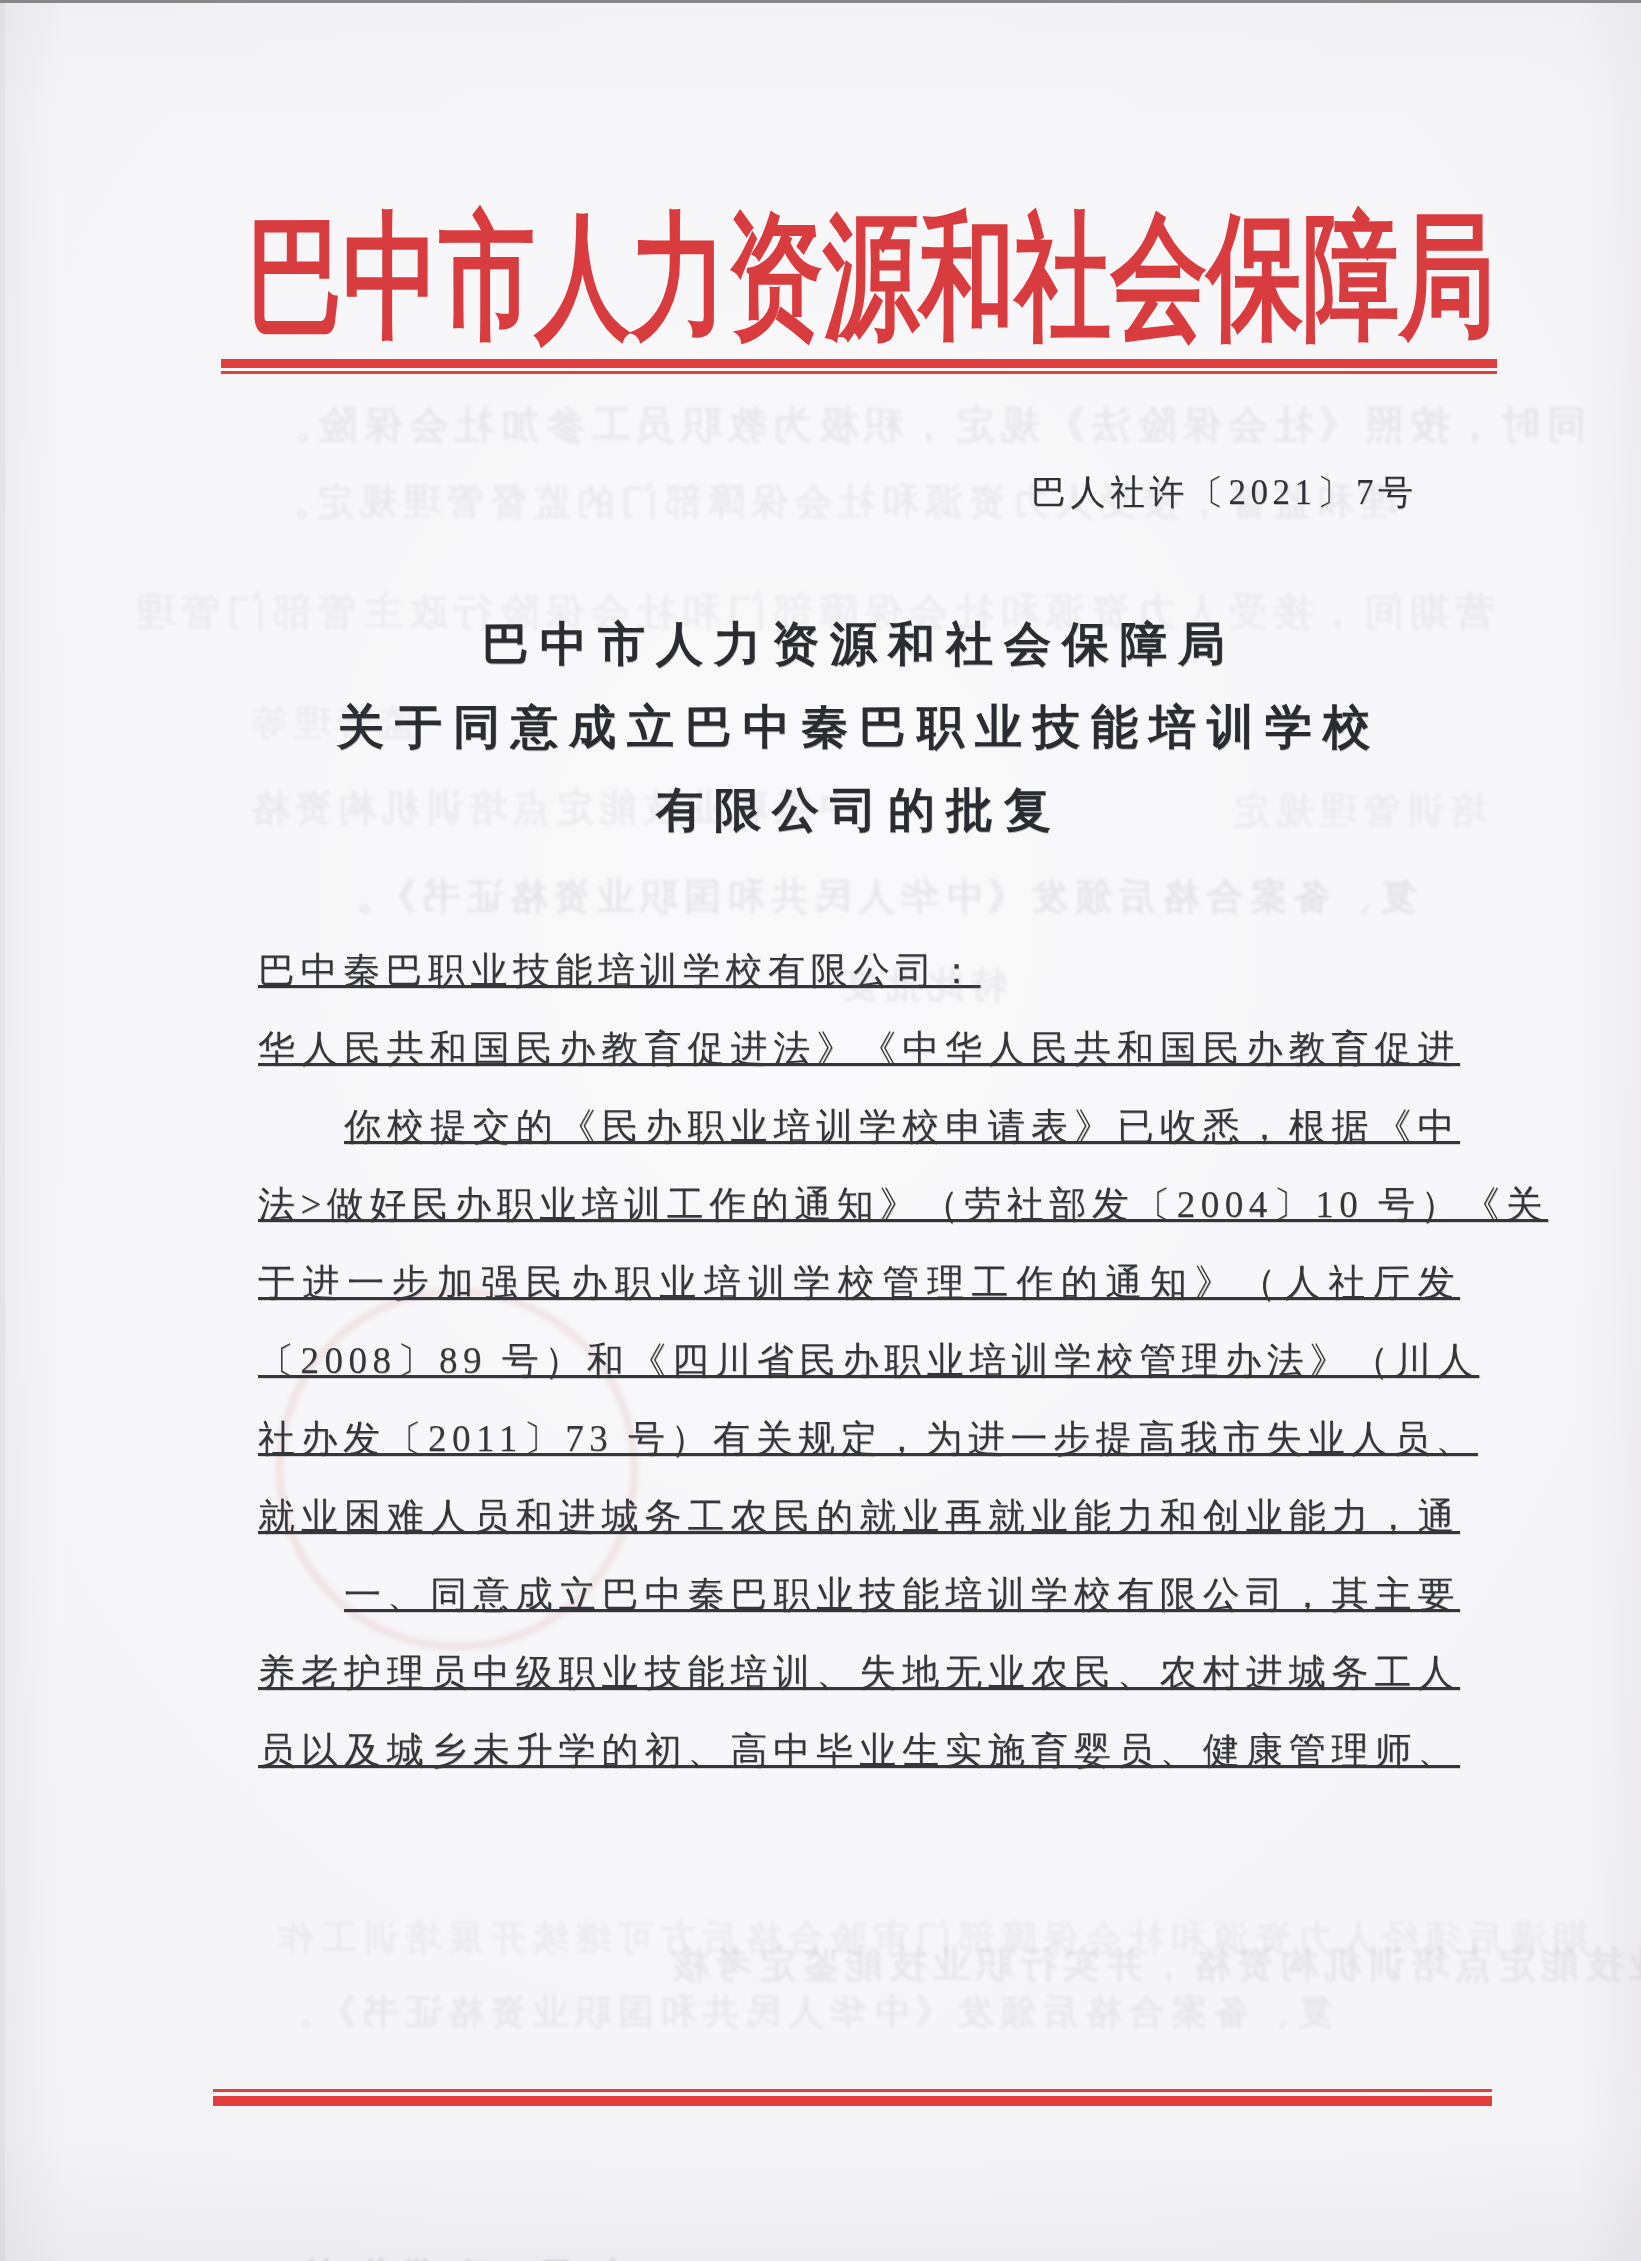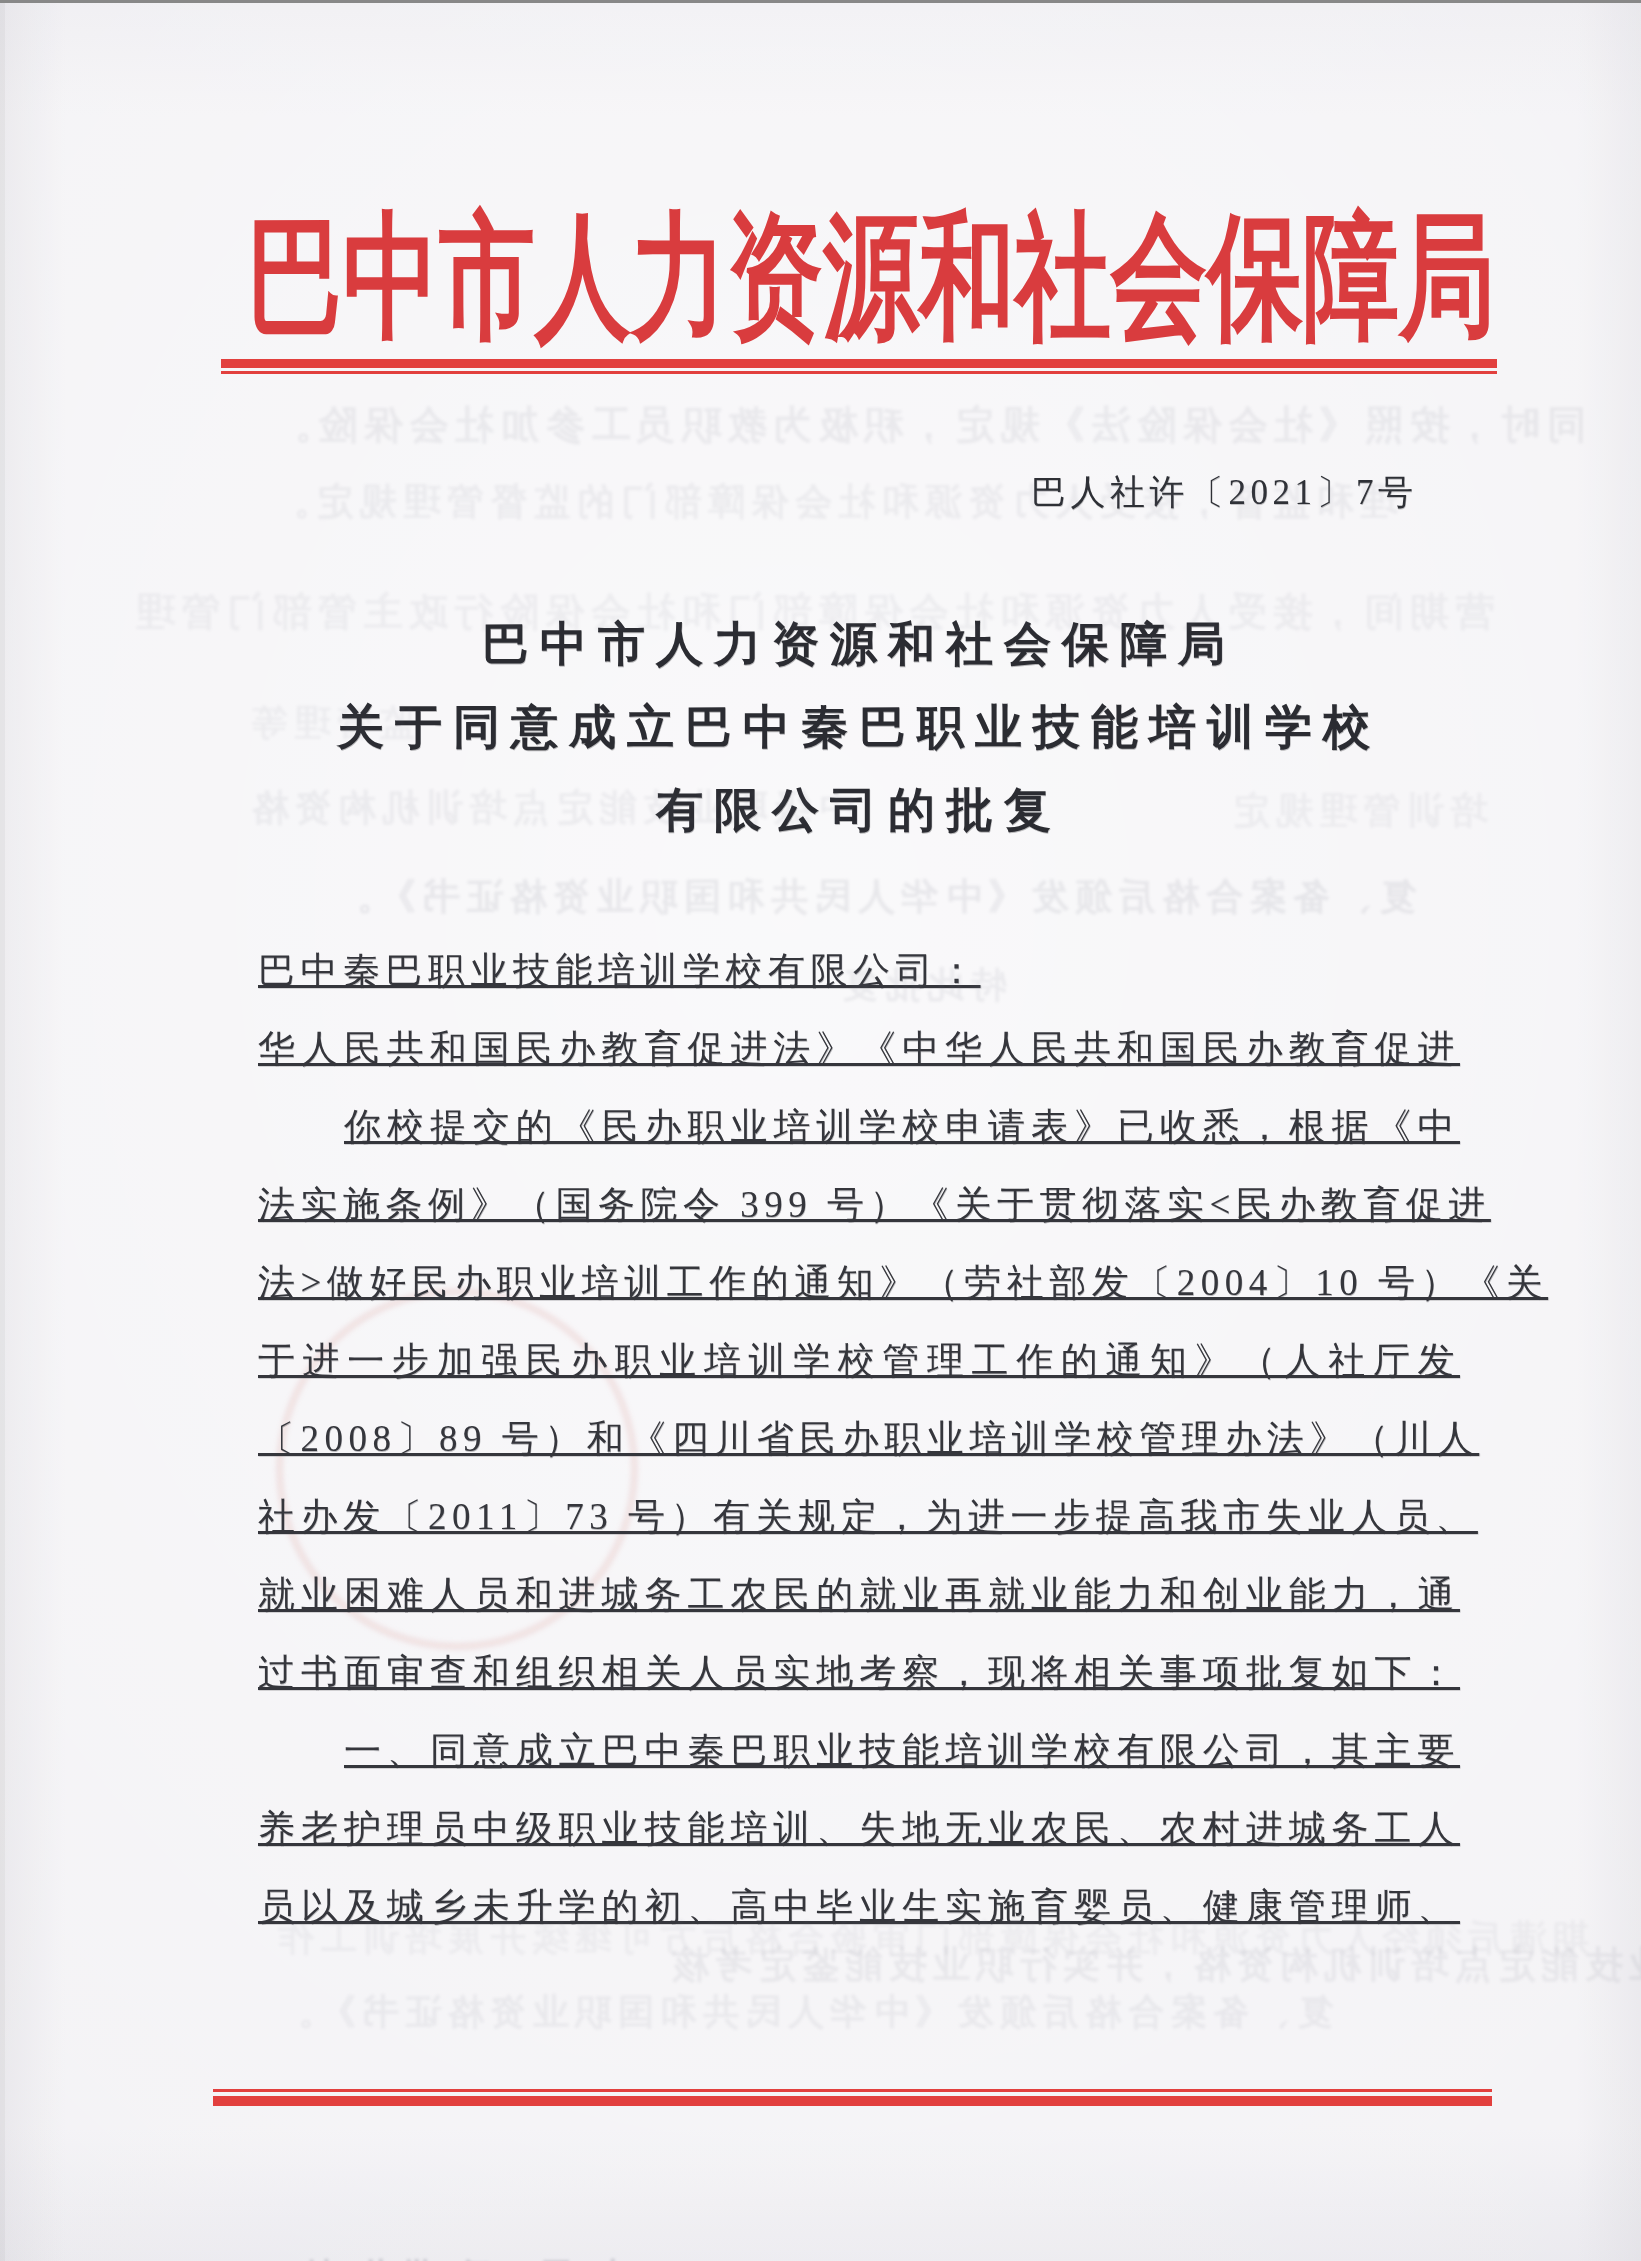--- a/index.html
+++ b/index.html
@@ -88,27 +88,25 @@
     <div class="title-line">关于同意成立巴中秦巴职业技能培训学校</div>
     <div class="title-line">有限公司的批复</div>
   </div>
 
   <div class="seal"></div>
 
   <div class="body">
     <div class="body-line nojust">巴中秦巴职业技能培训学校有限公司：</div>
     <div class="body-line">华人民共和国民办教育促进法》《中华人民共和国民办教育促进</div>
     <div class="body-line indent">你校提交的《民办职业培训学校申请表》已收悉，根据《中</div>
-    <div class="body-line">法实施条例》（国务院令 399 号）《关于贯彻落实&lt;民办教育促进</div>
     <div class="body-line">法&gt;做好民办职业培训工作的通知》（劳社部发〔2004〕10 号）《关</div>
     <div class="body-line">于进一步加强民办职业培训学校管理工作的通知》（人社厅发</div>
     <div class="body-line">〔2008〕89 号）和《四川省民办职业培训学校管理办法》（川人</div>
     <div class="body-line">社办发〔2011〕73 号）有关规定，为进一步提高我市失业人员、</div>
     <div class="body-line">就业困难人员和进城务工农民的就业再就业能力和创业能力，通</div>
-    <div class="body-line">过书面审查和组织相关人员实地考察，现将相关事项批复如下：</div>
     <div class="body-line indent">一、同意成立巴中秦巴职业技能培训学校有限公司，其主要</div>
     <div class="body-line">养老护理员中级职业技能培训、失地无业农民、农村进城务工人</div>
     <div class="body-line">员以及城乡未升学的初、高中毕业生实施育婴员、健康管理师、</div>
   </div>
 
   <div class="rule rule-bottom-thin"></div>
   <div class="rule rule-bottom-thick"></div>
 
 <div class="bleed mirrored" style="left: 266px; top: 395px; font-size: 39px; opacity: 0.1; letter-spacing: 6.5px;">同时，按照《社会保险法》规定，积极为教职员工参加社会保险。</div>
     <div class="bleed mirrored" style="left: 266px; top: 474px; font-size: 37px; opacity: 0.09; letter-spacing: 6.5px;">理和监督，接受人力资源和社会保障部门的监督管理规定。</div>

